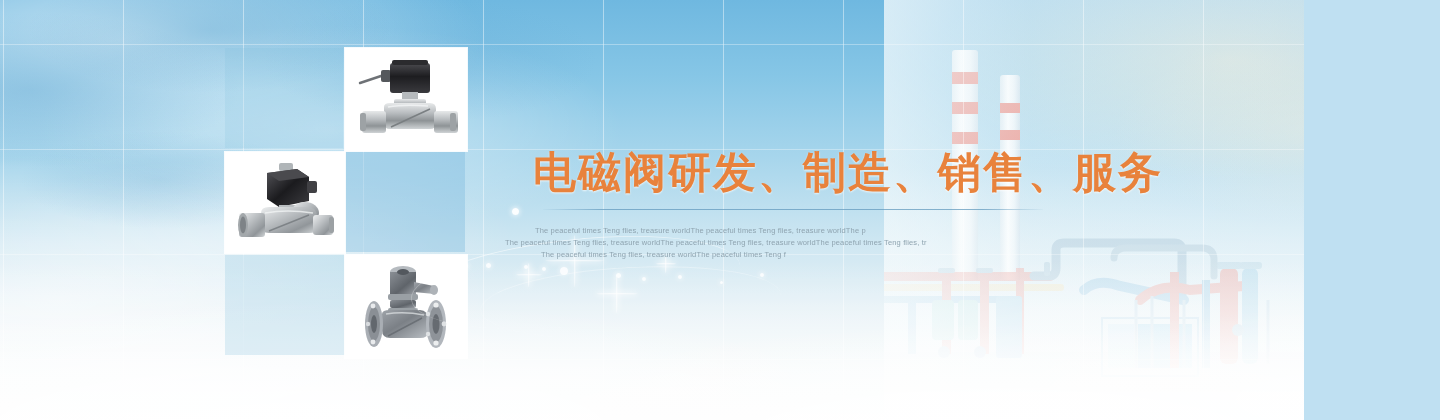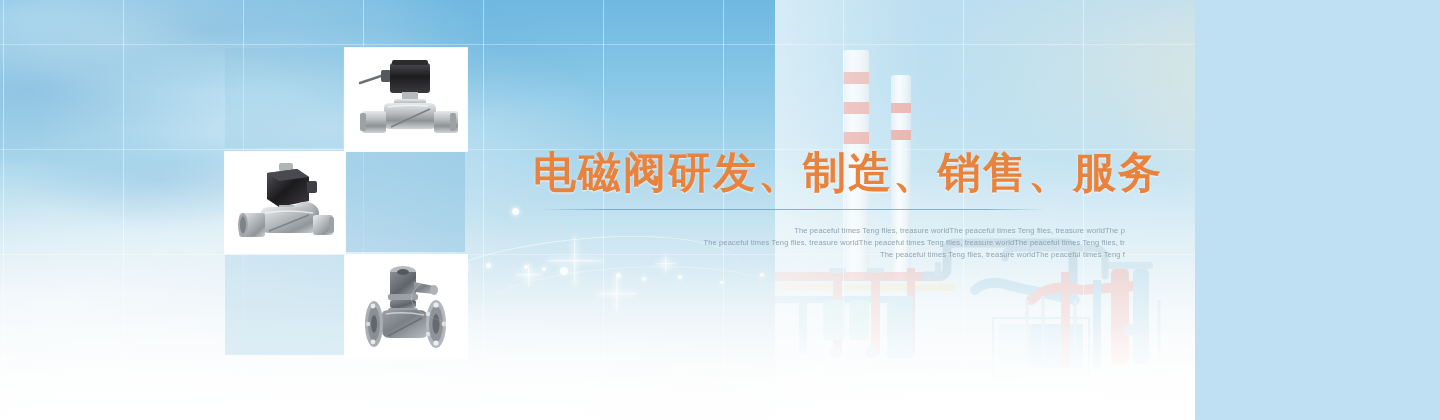--- a/index.html
+++ b/index.html
@@ -2,21 +2,21 @@
 <html><head>
 <meta charset="utf-8">
 <style>
   html,body{margin:0;padding:0;}
   body{
     width:1440px;height:420px;overflow:hidden;
     font-family:"Liberation Sans","DejaVu Sans",sans-serif;
     background:#bfe0f2;
   }
   .banner{
-    position:relative;width:1195px;height:420px;overflow:hidden;
+    position:relative;width:1304px;height:420px;overflow:hidden;
     background:linear-gradient(180deg,#6fb8e0 0%,#86c6e6 18%,#a8d6ec 38%,#cfe7f2 58%,#e6f1f6 75%,#f2f7f9 88%,#f7fafb 100%);
   }
 
   
   .sky-a,.sky-b,.sky-c,.sky-d{position:absolute;inset:0;pointer-events:none;}
   .sky-a{
     background:
       radial-gradient(ellipse 520px 180px at 120px 40px, rgba(255,255,255,.55), rgba(255,255,255,0) 70%),
       radial-gradient(ellipse 420px 150px at 330px 130px, rgba(255,255,255,.40), rgba(255,255,255,0) 70%),
       radial-gradient(ellipse 600px 200px at 60px 300px, rgba(255,255,255,.55), rgba(255,255,255,0) 72%),
@@ -107,21 +107,21 @@
   }
   .rule{
     height:1px;background:linear-gradient(90deg,rgba(110,165,195,.05),rgba(100,155,190,.75) 12%,rgba(100,155,190,.75) 88%,rgba(110,165,195,.05));
     margin:14px 0 10px 38px;width:500px;
   }
   .subhead{
     font-size:26px;line-height:1.1;font-weight:700;color:#2a7fb5;
     letter-spacing:1px;white-space:nowrap;margin:0 0 0 4px;
     text-shadow:0 1px 2px rgba(255,255,255,.6);
   }
-  .blurb{margin:16px 0 0 0;text-align:right;width:100%;}
+  .blurb{margin:16px 0 0 0;text-align:left;width:100%;}
   .blurb p{
     margin:0 0 2px 0;font-size:7.5px;line-height:10px;
     color:#8fa4b0;letter-spacing:.15px;white-space:nowrap;
   }
   .blurb p.l1{padding-left:30px;}
   .blurb p.l2{padding-left:0px;}
   .blurb p.l3{padding-left:36px;}
   .lead-dot{
     position:absolute;left:7px;top:58px;width:7px;height:7px;border-radius:50%;
     background:rgba(255,255,255,.95);box-shadow:0 0 5px 1px rgba(255,255,255,.7);

